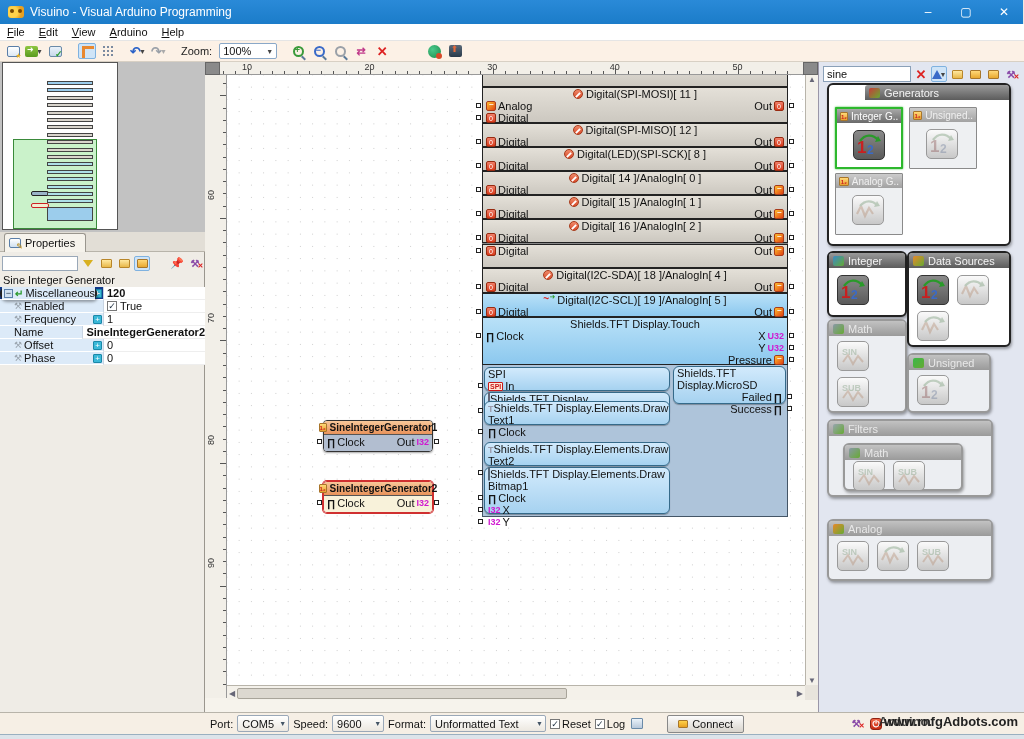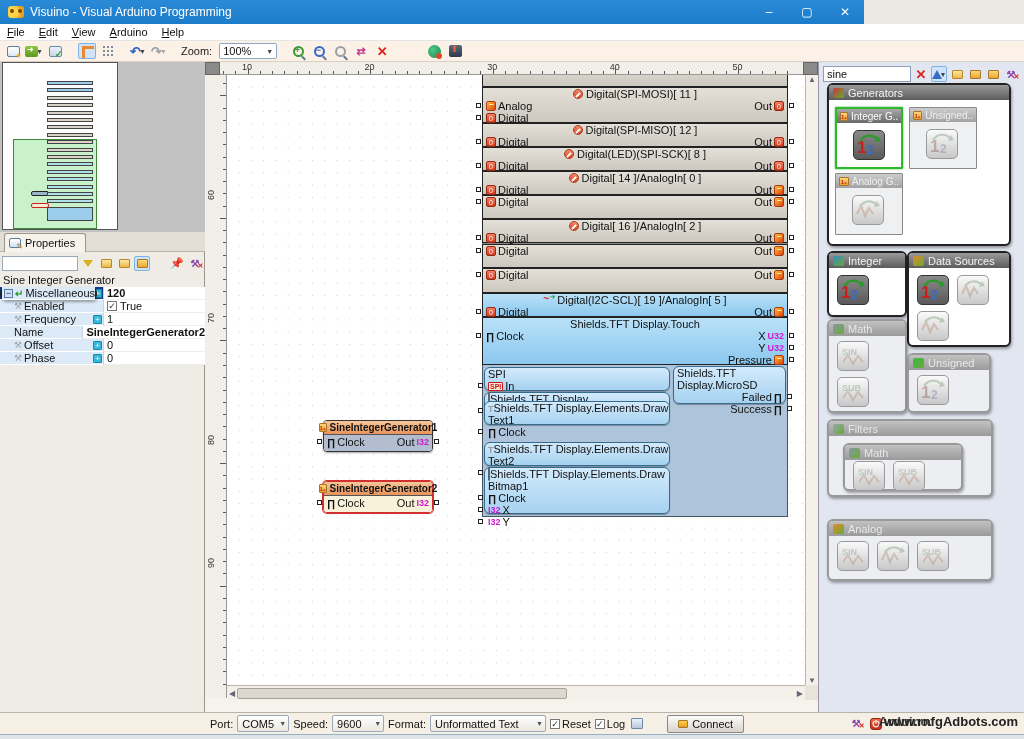--- a/index.html
+++ b/index.html
@@ -2,21 +2,21 @@
 <html><head>
 <meta charset="utf-8">
 <style>
   html,body{margin:0;padding:0;background:#444;}
   *{box-sizing:border-box;}
   .w{position:relative;width:1024px;height:739px;overflow:hidden;background:#ece9e2;
      font-family:"Liberation Sans",sans-serif;font-size:11px;color:#111;}
   .abs{position:absolute;}
 
   
-  .titlebar{left:0;top:0;width:864px;height:24px;background:linear-gradient(#2a8ad8,#1b7cc9);
+  .titlebar{left:0;top:0;width:1023px;height:24px;background:linear-gradient(#2a8ad8,#1b7cc9);
     display:flex;align-items:center;color:#fff;font-size:12px;}
   .app-logo{width:16px;height:12px;margin:0 6px 0 8px;border-radius:3px;
     background:radial-gradient(circle at 30% 50%,#ffd24a 40%,#e8a020 70%);position:relative;}
   .app-logo:before{content:"";position:absolute;left:2px;top:3px;width:4px;height:4px;border-radius:50%;background:#7a4a00;}
   .app-logo:after{content:"";position:absolute;right:2px;top:3px;width:4px;height:4px;border-radius:50%;background:#7a4a00;}
   .tb-btns{margin-left:auto;display:flex;}
   .tb-btn{width:38px;height:24px;display:flex;align-items:center;justify-content:center;color:#fff;font-size:12px;}
 
   
   .menubar{left:0;top:24px;width:1024px;height:17px;background:#fff;display:flex;align-items:center;border-bottom:1px solid #e5e5e5;}
@@ -579,20 +579,24 @@
             </span>
             <span class="conn cl"></span>
             <span class="bl-r">
               <span>Out</span>
               <span class="pi-an"></span>
             </span>
             <span class="conn cr"></span>
           </div>
         </div>
         <div class="brow" style="left: 255px; top: 120px; width: 306px; height: 24px;">
+          <div class="bt">
+            <span class="noentry"></span>
+            <span>Digital[ 15 ]/AnalogIn[ 1 ]</span>
+          </div>
           <div class="bline">
             <span class="bl-l">
               <span class="pi-dig">0</span>
               <span>Digital</span>
             </span>
             <span class="conn cl"></span>
             <span class="bl-r">
               <span>Out</span>
               <span class="pi-an"></span>
             </span>
@@ -625,20 +629,24 @@
             </span>
             <span class="conn cl"></span>
             <span class="bl-r">
               <span>Out</span>
               <span class="pi-an"></span>
             </span>
             <span class="conn cr"></span>
           </div>
         </div>
         <div class="brow" style="left: 255px; top: 193px; width: 306px; height: 25px;">
+          <div class="bt">
+            <span class="noentry"></span>
+            <span>Digital(I2C-SDA)[ 18 ]/AnalogIn[ 4 ]</span>
+          </div>
           <div class="bline">
             <span class="bl-l">
               <span class="pi-dig">0</span>
               <span>Digital</span>
             </span>
             <span class="conn cl"></span>
             <span class="bl-r">
               <span>Out</span>
               <span class="pi-an"></span>
             </span>
@@ -848,21 +856,21 @@
           <span class="ic-tree"></span>
         </span>
       <span class="rp-ic">
           <span class="ic-tree"></span>
         </span>
       <span class="rp-ic">
           <span class="ic-wrx">⚒</span>
         </span>
     </div>
     <div id="toolbox">
-        <div class="cat" style="left: 8px; top: 21px; width: 184px; height: 163px;">
+        <div class="cat" style="left: 8px; top: 21px; width: 184px; height: 163px; padding-left: 36px;">
           <div class="cat-h">
             <span class="chip" style="background: linear-gradient(135deg, rgb(200, 58, 58), rgb(102, 170, 51));"></span>
             <span>Generators</span>
           </div>
           <div class="item sel" style="left: 6px; top: 22px; width: 68px; height: 62px;">
             <div class="item-h">
               <span class="g-ico">1₂</span>
               <span>Integer G..</span>
             </div>
             <div style="position: relative; height: 46px;">

